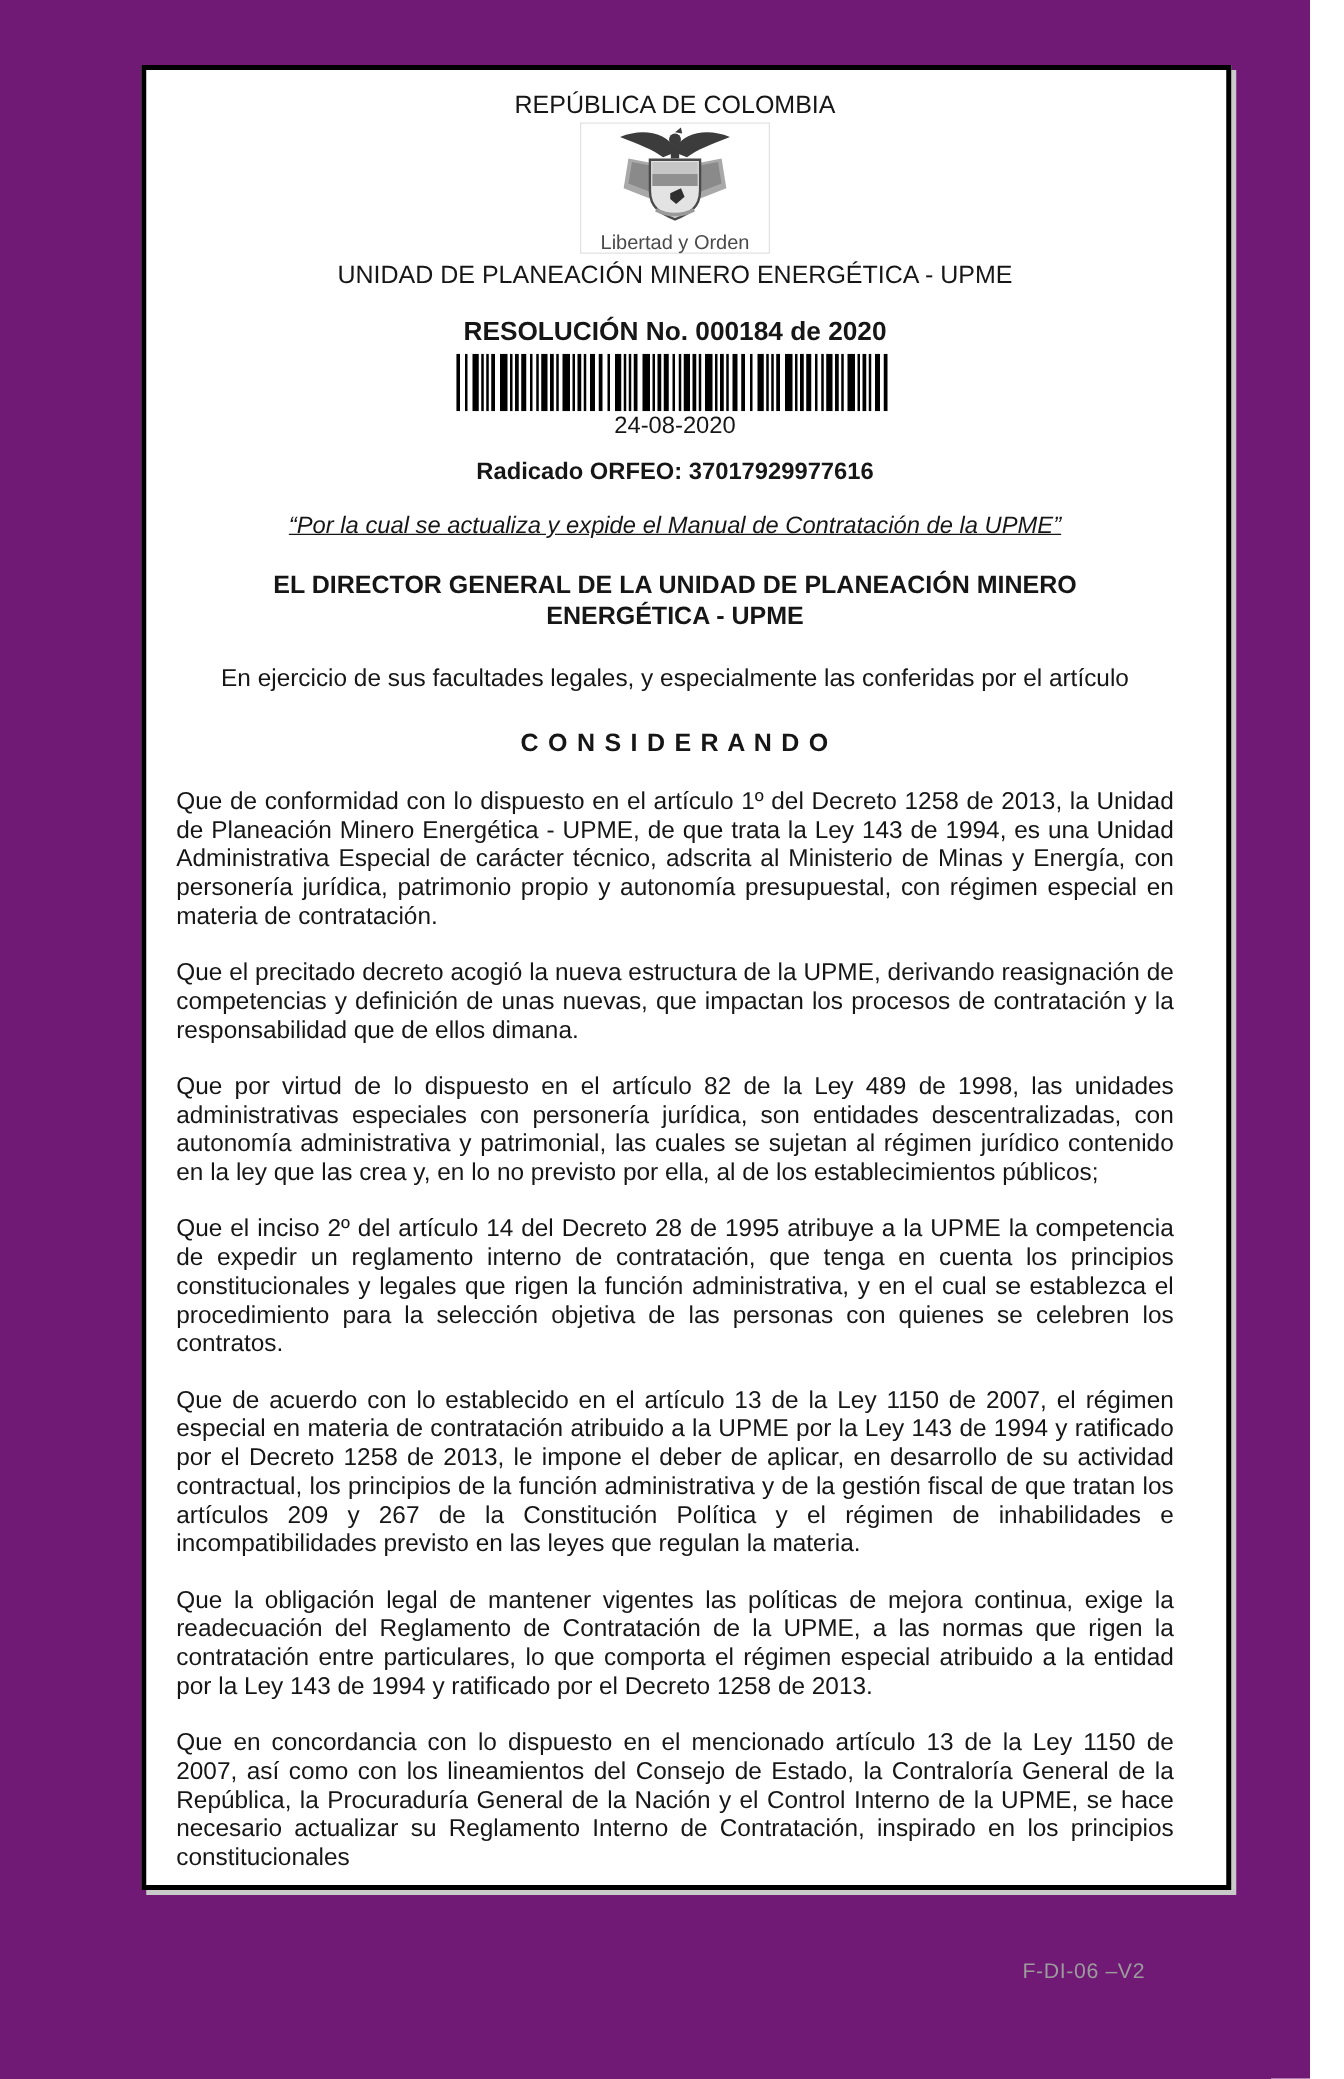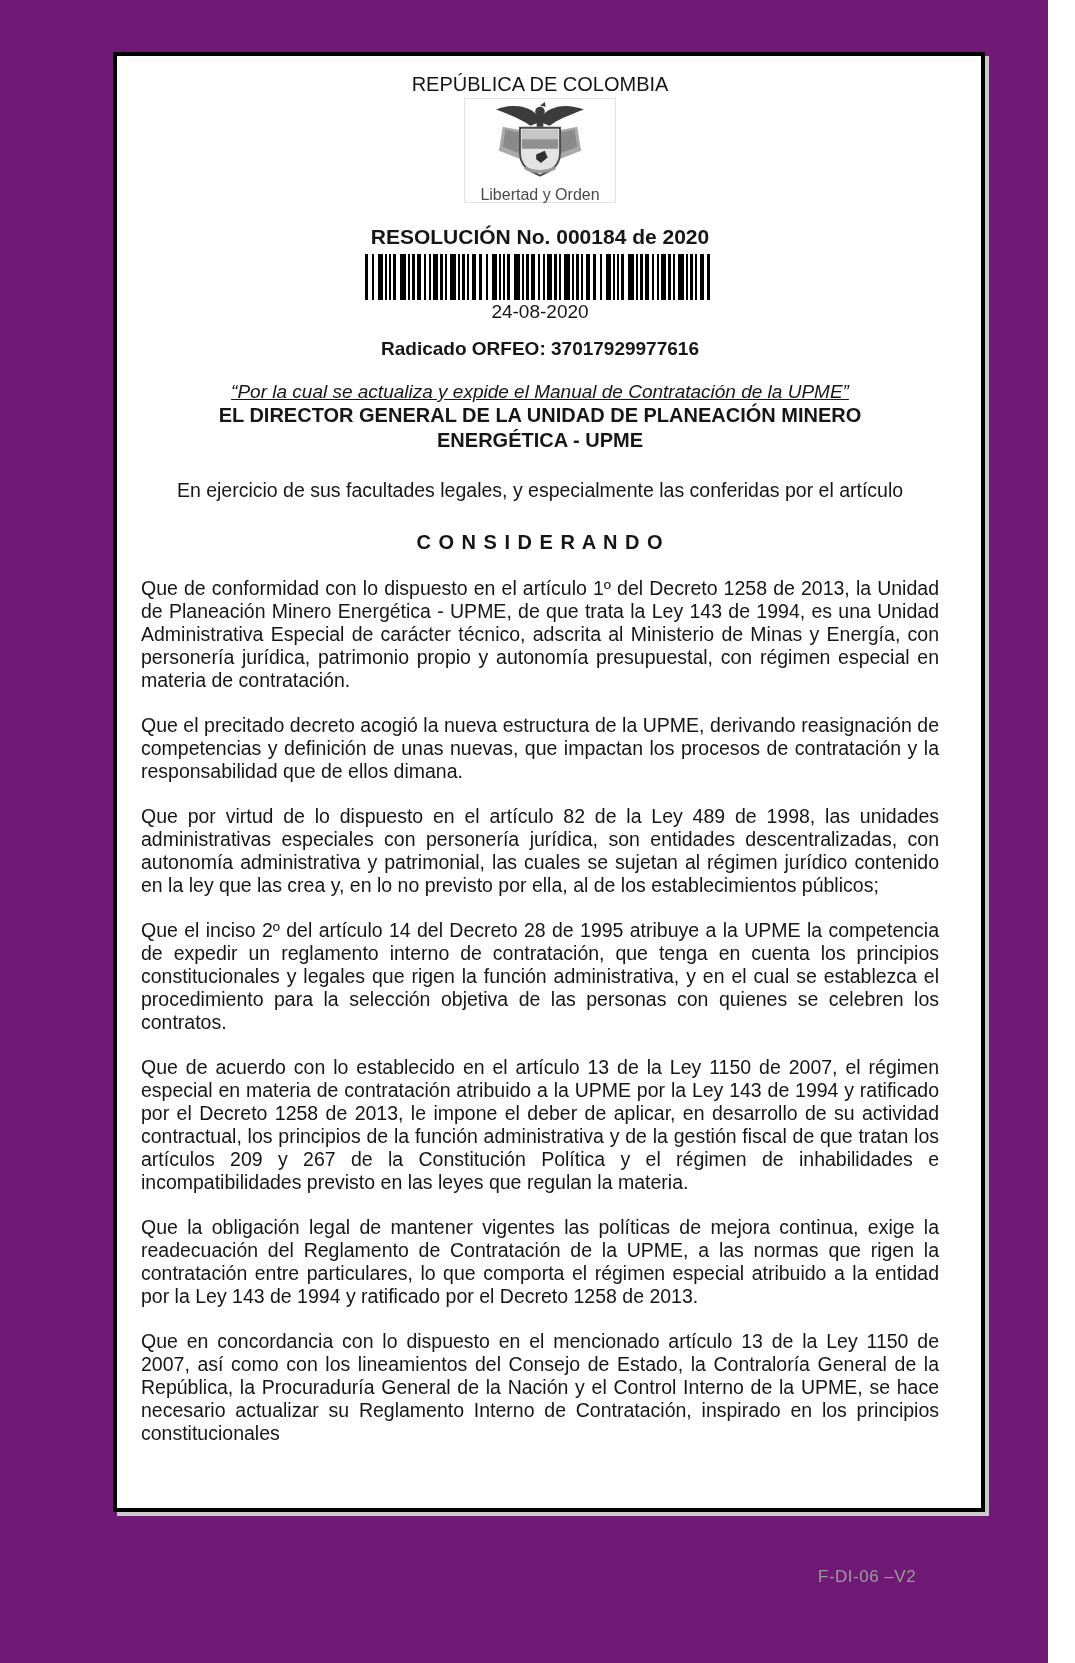--- a/index.html
+++ b/index.html
@@ -26,21 +26,21 @@
   .resolution{font-size:21px;font-weight:bold;line-height:25px;margin-top:21px;}
   .barcode{
     width:350px;height:46px;margin:5px auto 0;display:flex;align-items:stretch;
     overflow:hidden;
   }
   .barcode i{background:#000;height:100%;flex:0 0 auto;display:block;}
   .date-line{font-size:19px;line-height:22px;margin-top:1px;}
   .radicado{font-size:19px;font-weight:bold;line-height:22px;margin-top:15px;}
   .subject{margin-top:20px;font-size:19px;line-height:23px;}
   .subject span{font-style:italic;text-decoration:underline;}
-  .authority{font-size:20px;font-weight:bold;line-height:25px;text-align:center;}
+  .authority{font-size:20px;font-weight:bold;line-height:25px;margin-top:24px;text-align:center;}
   .preamble{font-size:19.5px;line-height:25px;margin-top:25px;}
   .considerando{font-size:20px;font-weight:bold;letter-spacing:1px;margin-top:27px;line-height:24px;}
   .body-text{margin-top:0;}
   .para{
     font-size:19.5px;line-height:23px;margin-top:22px;
     text-align:justify;text-justify:inter-word;
   }
   .para:first-child{margin-top:23px;}
   .footer-code{
     position:absolute;left:818px;top:1567px;font-size:17px;color:#9b9b9b;
@@ -70,20 +70,21 @@
 
         <path d="M39 28 h42 v26 c0 14 -9 19 -21 24 c-12 -5 -21 -10 -21 -24 Z" fill="#e3e3e3" stroke="#4a4a4a" stroke-width="2"></path>
         <rect x="41" y="30" width="38" height="10" fill="#c6c6c6"></rect>
         <rect x="41" y="40" width="38" height="10" fill="#909090"></rect>
         <path d="M56 56 l9 -4 l3 7 l-7 6 l-5 -4 z" fill="#2f2f2f"></path>
         <path d="M44 70 q16 8 32 0" stroke="#9a9a9a" stroke-width="3" fill="none"></path>
       </svg>
       <div class="emblem-caption">Libertad y Orden</div>
     </div>
 
+    <div class="entity center">UNIDAD DE PLANEACIÓN MINERO ENERGÉTICA - UPME</div>
 
     <div class="resolution center">RESOLUCIÓN No. 000184 de 2020</div>
 
     <div class="barcode">
         <i style="width: 3px; margin-right: 4px;"></i>
         <i style="width: 2px; margin-right: 4px;"></i>
         <i style="width: 5px; margin-right: 2px;"></i>
         <i style="width: 2px; margin-right: 2px;"></i>
         <i style="width: 2px; margin-right: 2px;"></i>
         <i style="width: 3px; margin-right: 4px;"></i>

